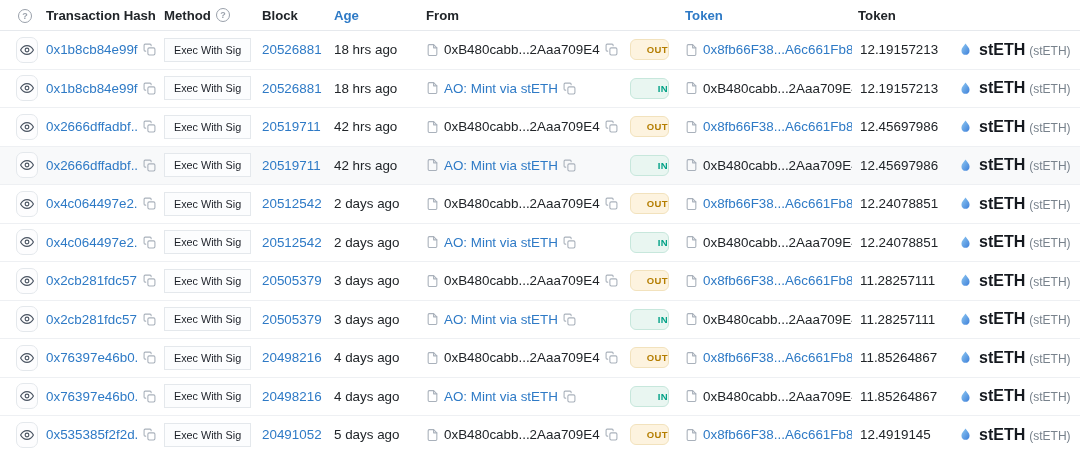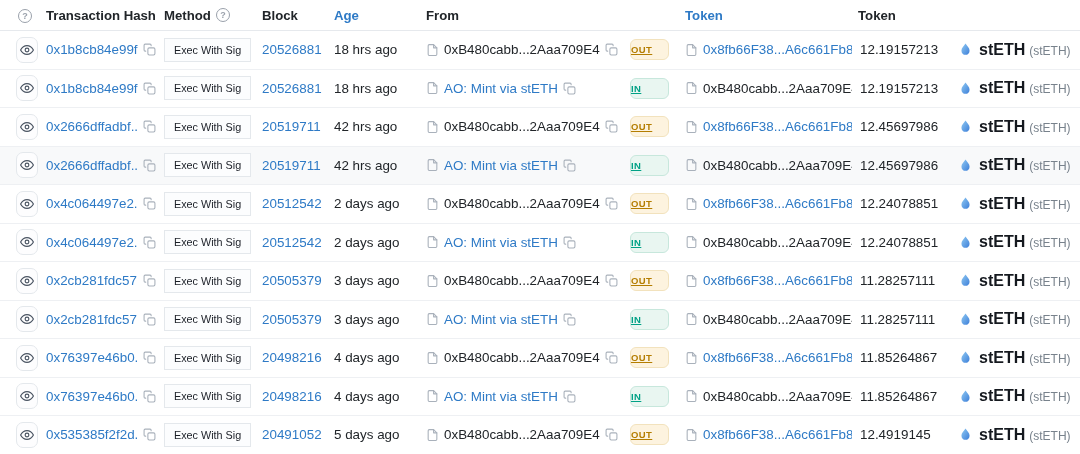--- a/index.html
+++ b/index.html
@@ -35,21 +35,21 @@
   .row.highlighted{background:var(--hover-bg);}
   .cell{padding-right:8px;white-space:nowrap;overflow:hidden;display:flex;align-items:center;font-size:13.4px;color:var(--text-dark);}
   .c-eye{padding-left:16px;}
   .eye-btn{width:27px;height:26px;border:1px solid var(--btn-border);border-radius:7px;background:#fdfdfe;display:flex;align-items:center;justify-content:center;cursor:pointer;color:#4b5563;}
   .link{color:var(--link);text-decoration:none;cursor:pointer;}
   .plain{color:var(--text-dark);}
   .hash-link{max-width:92px;overflow:hidden;text-overflow:clip;display:inline-block;}
   .copy-icon{margin-left:5px;display:inline-flex;cursor:pointer;flex:none;color:var(--icon-gray);}
   .doc-icon{margin-right:5px;display:inline-flex;flex:none;color:var(--icon-gray);}
   .method-btn{border:1px solid var(--btn-border);background:#fcfdfe;border-radius:0;padding:5px 9px;font-size:10.8px;font-family:inherit;color:#1b1f27;cursor:pointer;max-width:88px;overflow:hidden;white-space:nowrap;}
-  .badge{width:62px;text-align:left;padding:4px 0;border-radius:6px;font-size:9.5px;font-weight:700;letter-spacing:.4px;text-decoration:underline;}
+  .badge{width:62px;text-align:right;padding:4px 0;border-radius:6px;font-size:9.5px;font-weight:700;letter-spacing:.4px;}
   .badge.out{color:var(--out-text);background:var(--out-bg);border:1px solid var(--out-border);}
   .badge.in{color:var(--in-text);background:var(--in-bg);border:1px solid var(--in-border);}
   .c-dir{justify-content:flex-start;padding-left:7px;}
   .c-amount{padding-left:8px;}
   .c-token{padding-left:6px;}
   .token-icon{display:inline-flex;margin-right:6px;flex:none;}
   .token-link{text-decoration:none;cursor:pointer;display:inline-flex;align-items:baseline;gap:4px;}
   .token-name{color:#15191f;font-weight:700;font-size:16px;}
   .token-sym{color:var(--muted);font-size:12px;}
   .q-icon{width:14px;height:14px;border:1.3px solid #9aa1ab;border-radius:50%;color:#9aa1ab;font-size:9px;font-weight:700;display:inline-flex;align-items:center;justify-content:center;cursor:pointer;}

